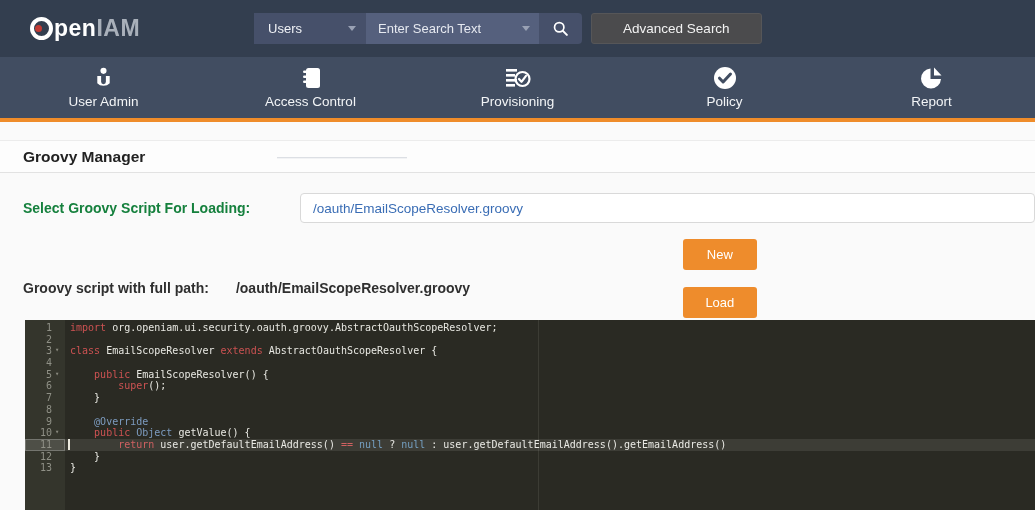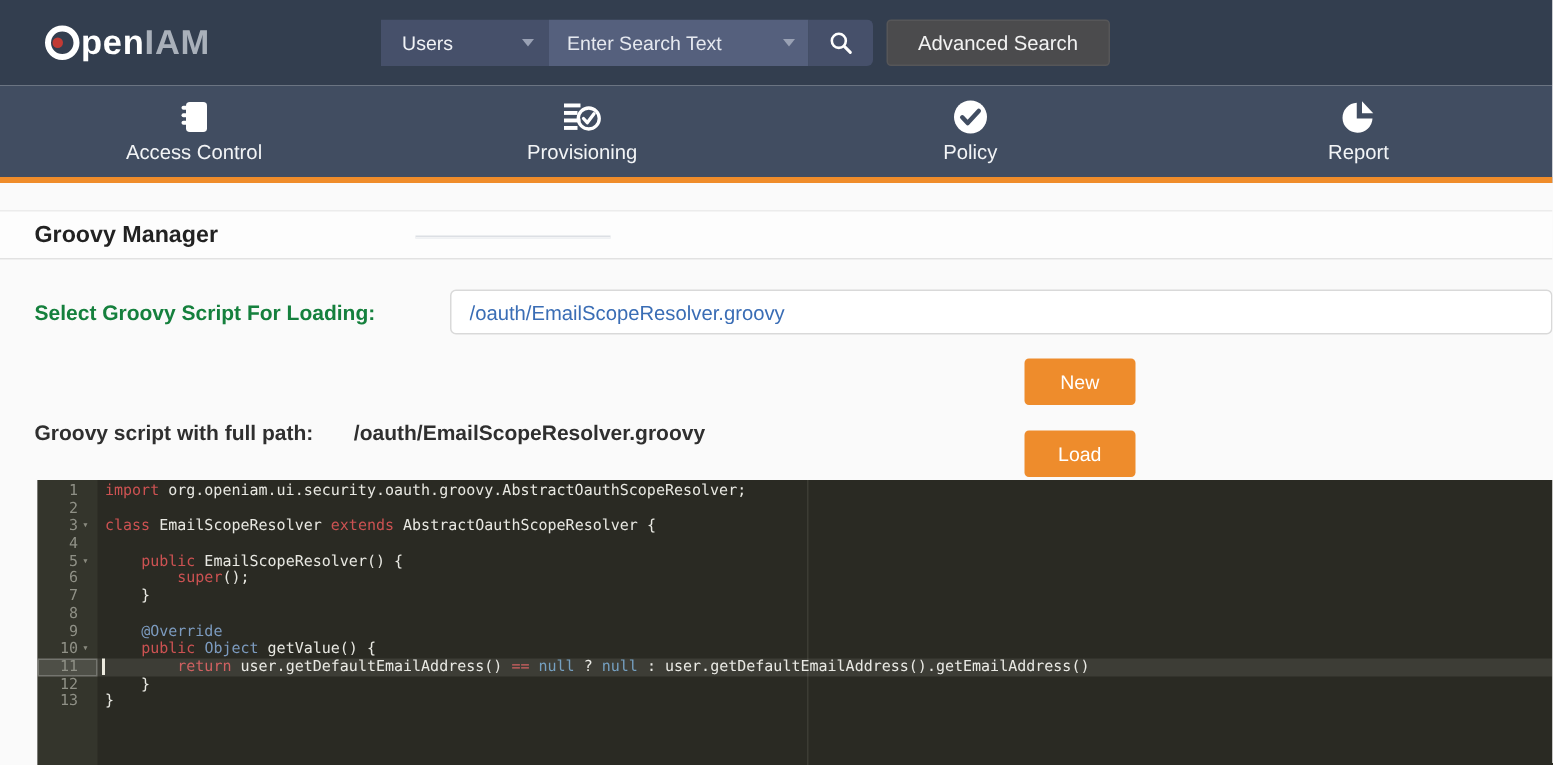--- a/index.html
+++ b/index.html
@@ -25,21 +25,21 @@
     display:flex; align-items:center; justify-content:space-between; padding:0 10px 0 14px; cursor:pointer; }
   .search-input-wrap { width:173px; background:#55607d; display:flex; align-items:center;
     justify-content:space-between; padding:0 9px 0 12px; }
   .search-input-wrap input { background:transparent; border:none; outline:none; width:120px;
     color:#eef1f6; font-size:13px; font-family:"Liberation Sans",sans-serif; }
   .search-input-wrap input::placeholder { color:#e6e9f0; opacity:1; }
   .chev { width:0; height:0; border-left:4.5px solid transparent; border-right:4.5px solid transparent;
     border-top:5px solid #99a1b4; }
   .search-btn { width:43px; background:#46506a; display:flex; align-items:center; justify-content:center; cursor:pointer; border:none; }
   .adv-btn { margin-left:9px; height:31px; background:#4b4b4d; border:1px solid #565658; border-radius:3px;
-    color:#f2f2f2; font-size:13.5px; padding:0 20px; font-family:"Liberation Sans",sans-serif; cursor:pointer; }
+    color:#f2f2f2; font-size:13.5px; padding:0 31px; font-family:"Liberation Sans",sans-serif; cursor:pointer; }
 
   
   .navbar { position:absolute; left:0; top:57px; width:1035px; height:65px;
     background:#414d61; border-bottom:4px solid var(--accent); display:flex; }
   .nav-item { flex:1; display:flex; flex-direction:column; align-items:center; justify-content:center;
     gap:4px; cursor:pointer; color:#f2f4f6; }
   .nav-item .nav-ic { height:24px; display:flex; align-items:flex-end; }
   .nav-item .nav-label { font-size:13.5px; }
 
   
@@ -110,20 +110,29 @@
       </svg>
     </button>
   </div>
 
   <button class="adv-btn">Advanced Search</button>
 </header>
 
 <nav class="navbar" id="main-nav">
     <div class="nav-item">
       <span class="nav-ic">
+        <svg width="21" height="24" viewBox="0 0 22 24">
+          <circle cx="11" cy="4.5" r="3.2" fill="#fff"></circle>
+          <path d="M4.5 10 h4 v6 a2.5 2.5 0 0 0 5 0 v-6 h4 v7.5 a8 6.5 0 0 1 -13 0 Z" fill="#fff"></path>
+        </svg>
+      </span>
+      <span class="nav-label">User Admin</span>
+    </div>
+    <div class="nav-item">
+      <span class="nav-ic">
         <svg width="24" height="24" viewBox="0 0 24 24">
           <rect x="7" y="2" width="14" height="20" rx="2.5" fill="#fff"></rect>
           <rect x="4" y="4.5" width="4" height="2.6" rx="1.3" fill="#fff"></rect>
           <rect x="4" y="9.5" width="4" height="2.6" rx="1.3" fill="#fff"></rect>
           <rect x="4" y="14.5" width="4" height="2.6" rx="1.3" fill="#fff"></rect>
         </svg>
       </span>
       <span class="nav-label">Access Control</span>
     </div>
     <div class="nav-item">

